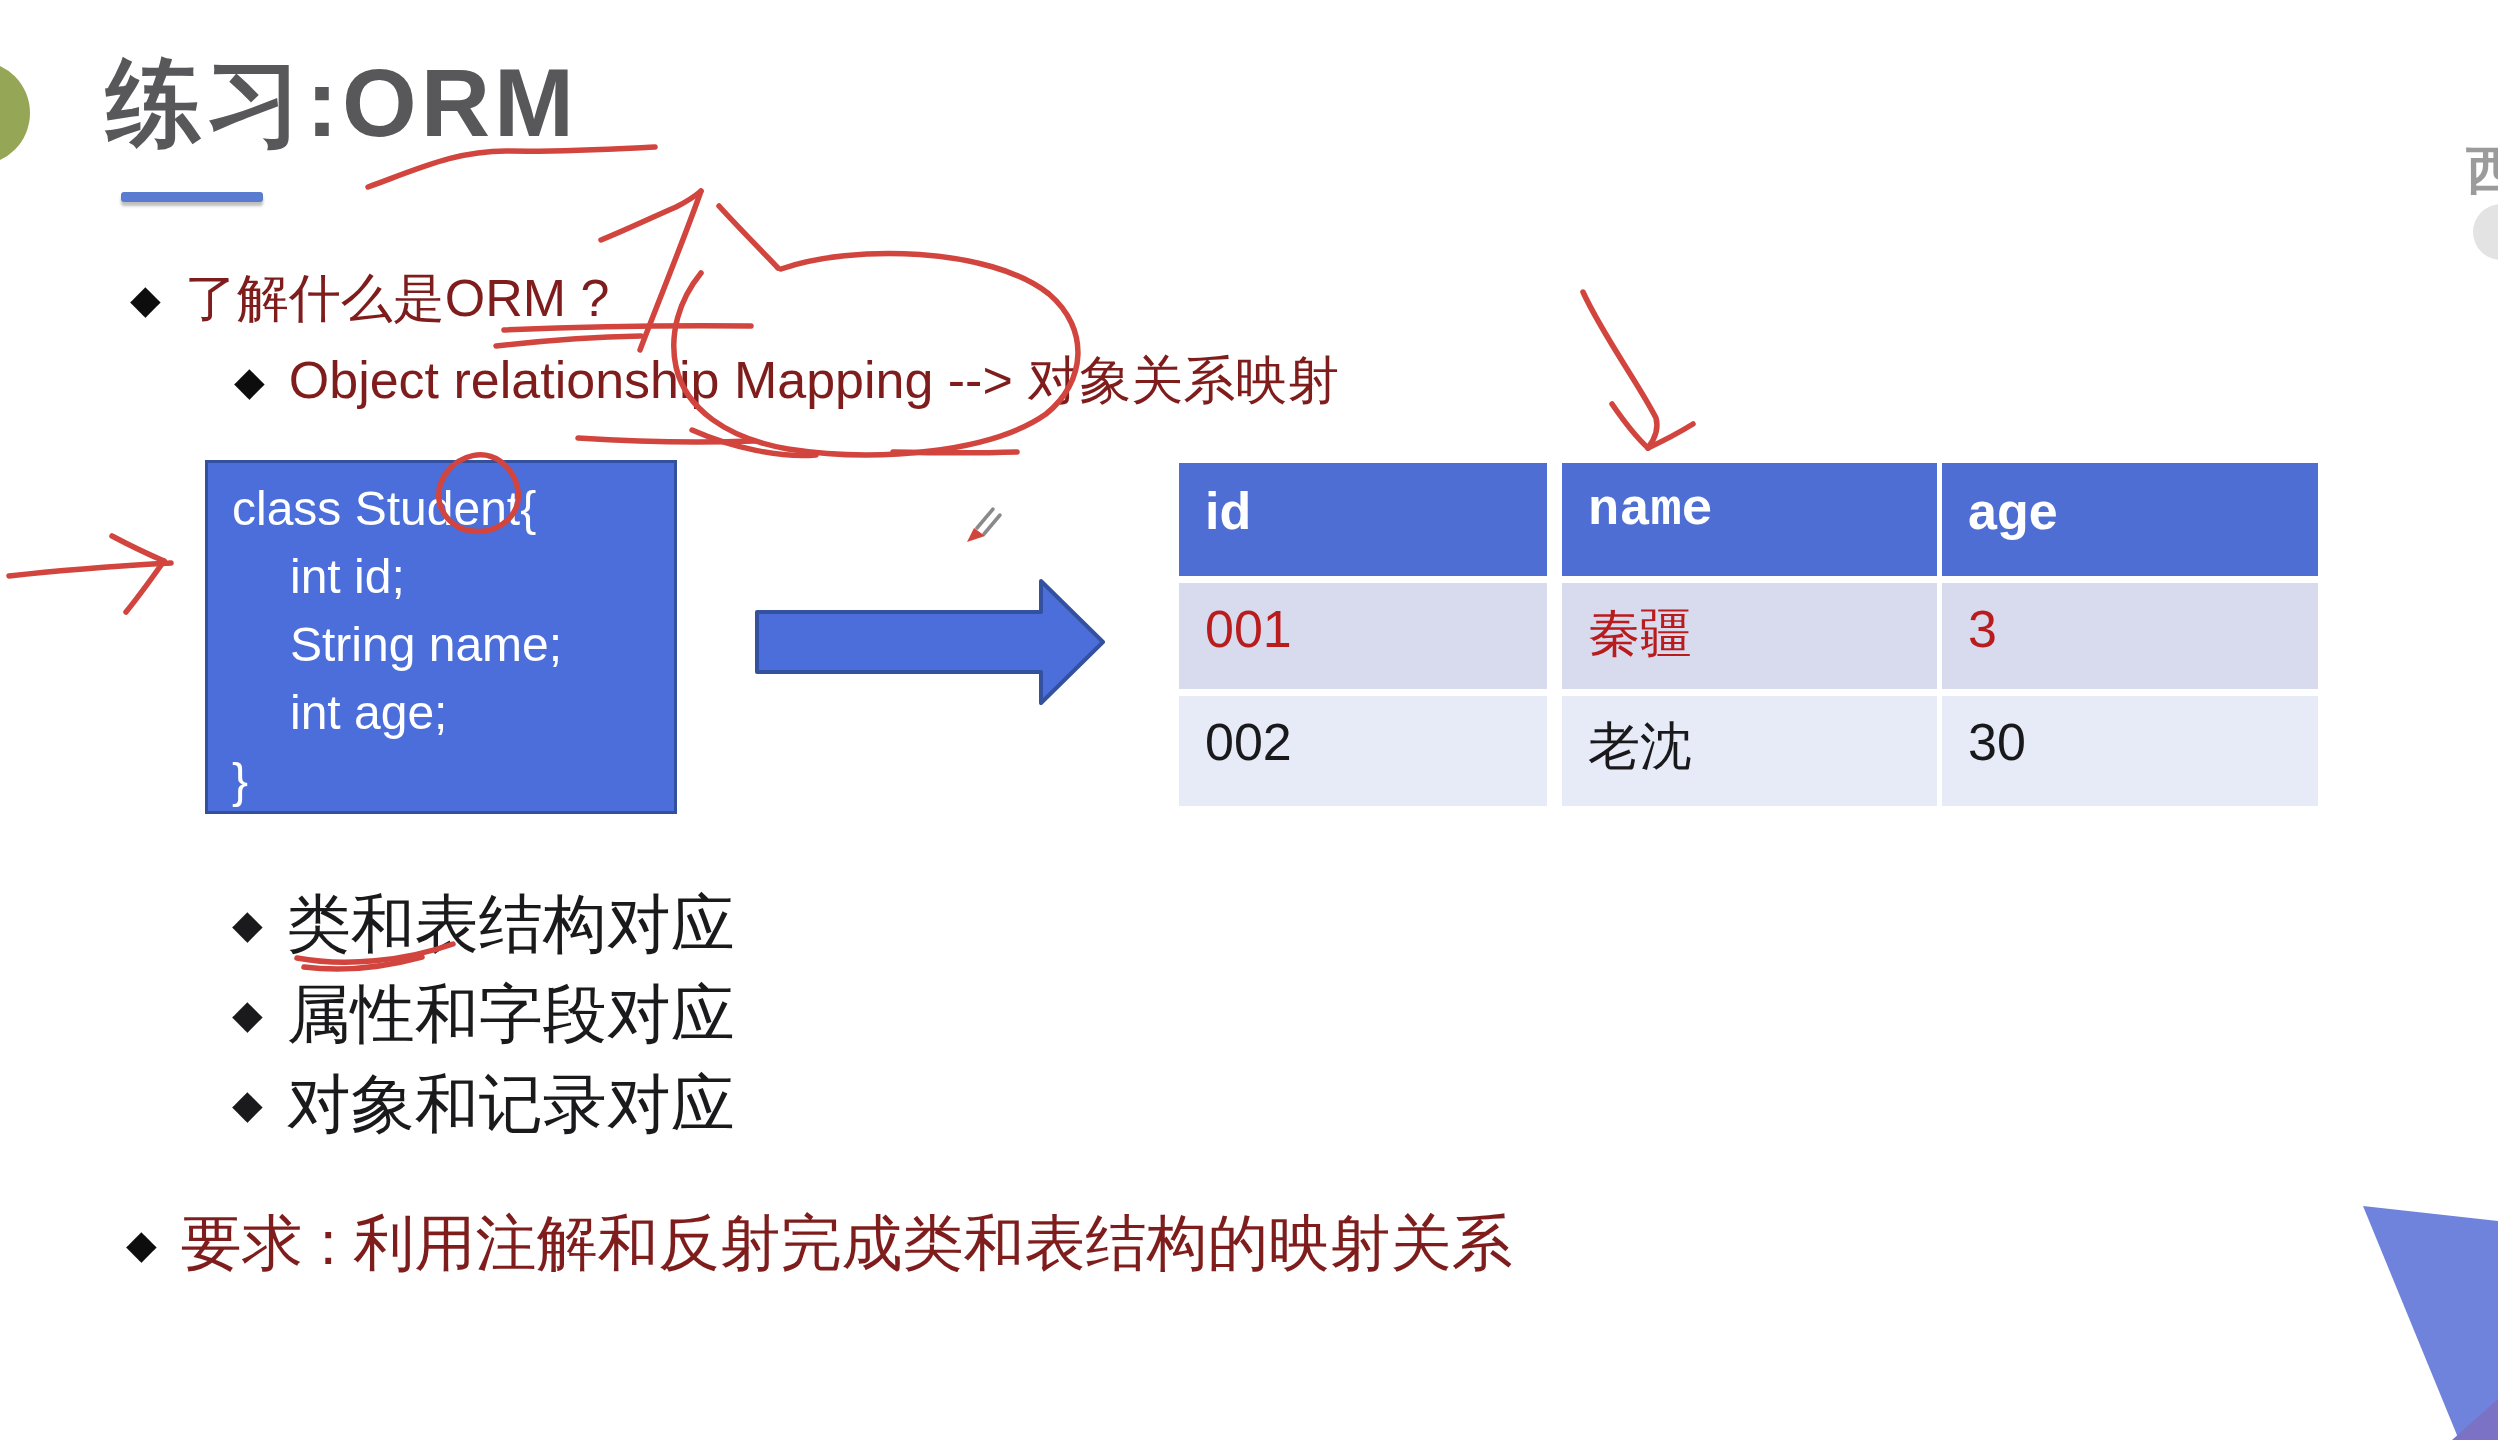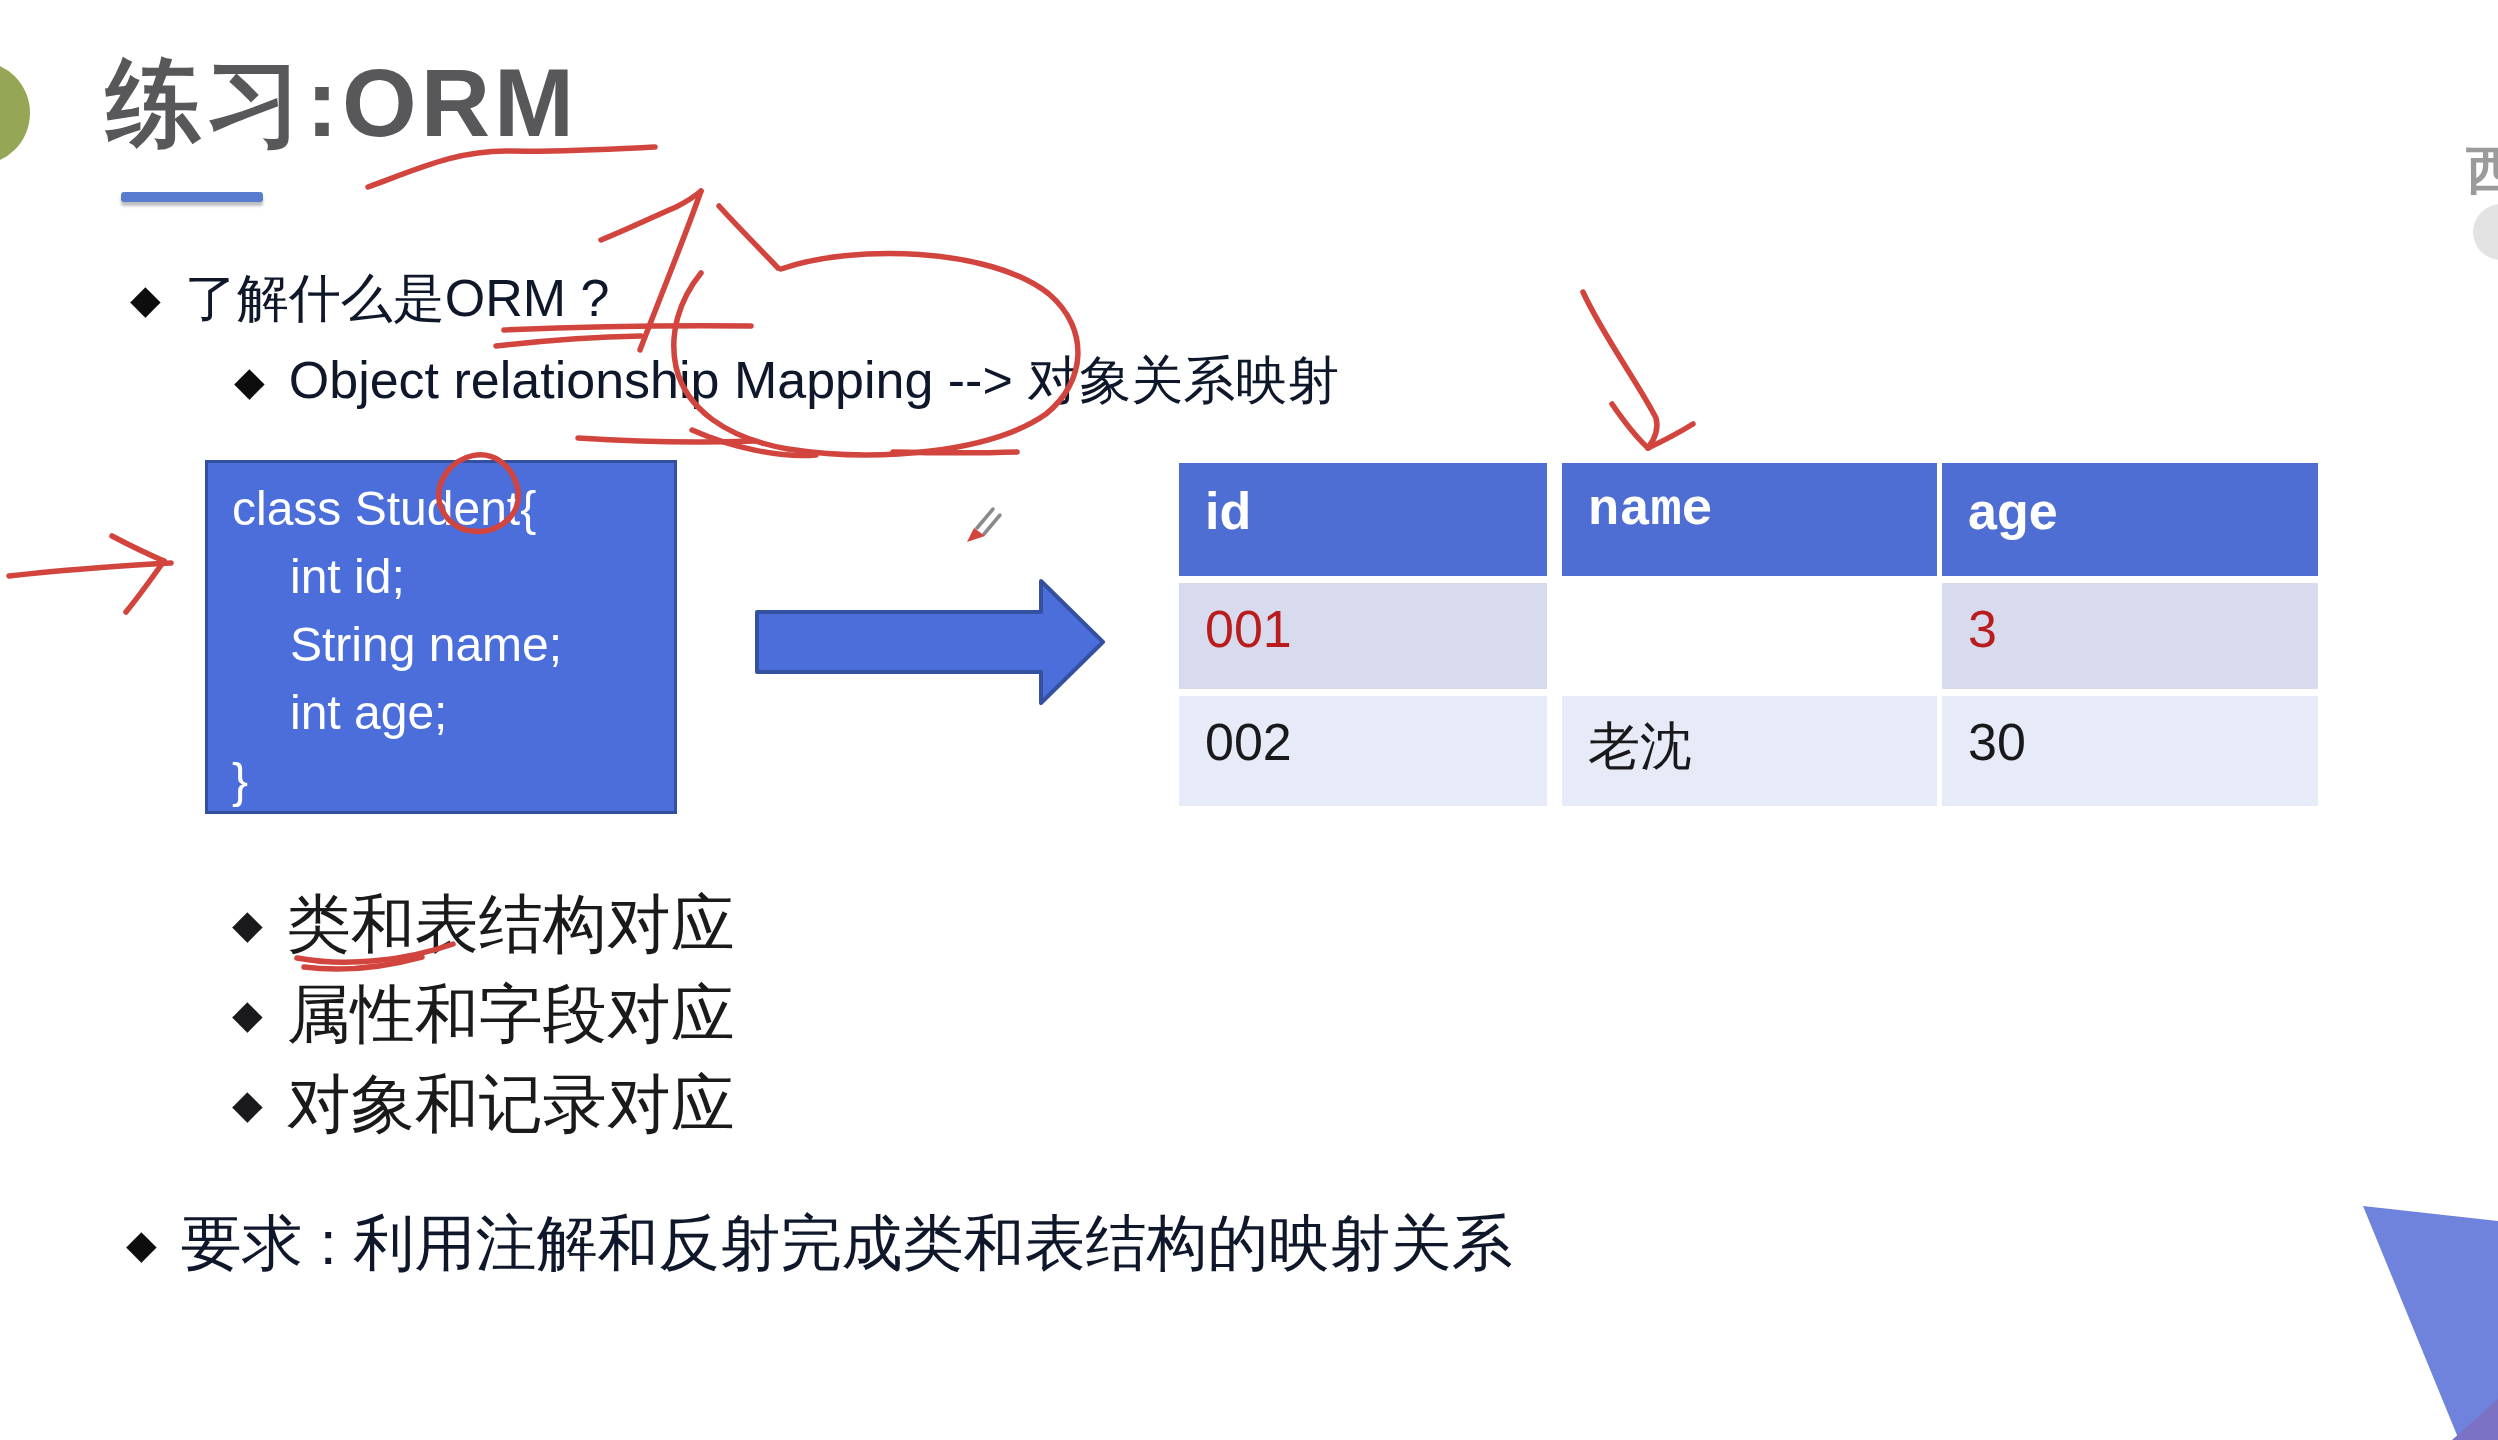--- a/index.html
+++ b/index.html
@@ -25,21 +25,21 @@
     position:absolute;left:106px;top:50px;font-size:96px;line-height:1.1;font-weight:800;
     color:var(--title-gray,#58585a);letter-spacing:4px;white-space:nowrap;
   }
   .title-underline{
     position:absolute;left:121px;top:192px;width:142px;height:10px;border-radius:3px;
     background:var(--underline-blue,#5a7cd0);box-shadow:0 4px 3px rgba(110,110,110,.45);
   }
   
   .bullet-row{position:absolute;display:flex;align-items:center;white-space:nowrap;}
   .bullet-row .diamond{font-size:40px;color:#0d0d0d;margin-right:24px;line-height:1;}
-  .bullet-row .btxt{font-size:52px;color:#0f172a;line-height:1.1;}
+  .bullet-row .btxt{font-size:52px;color:#7f1d1d;line-height:1.1;}
   #bullet-main{left:130px;top:270px;}
   #bullet-sub{left:234px;top:352px;}
   .mapping-list{position:absolute;left:232px;top:893px;}
   .mapping-list .bullet-line{display:flex;align-items:center;height:62px;margin-bottom:28px;white-space:nowrap;}
   .mapping-list .diamond{font-size:40px;margin-right:24px;line-height:1;}
   .mapping-list .btxt{font-size:64px;line-height:1.1;}
   #bullet-req{left:126px;top:1210px;}
   #bullet-req .btxt{font-size:61px;}
   
   .code-box{
@@ -96,20 +96,21 @@
     <div class="code-line indent">String name;</div>
     <div class="code-line indent">int age;</div>
     <div class="code-line">}</div>
   </div>
 
   <div class="orm-table">
     <div class="cell head c1 rh">id</div>
     <div class="cell head c2 rh">name</div>
     <div class="cell head c3 rh">age</div>
     <div class="cell r1 c1 ra">001</div>
+    <div class="cell r1 c2 ra">秦疆</div>
     <div class="cell r1 c3 ra">3</div>
     <div class="cell r2 c1 rb">002</div>
     <div class="cell r2 c2 rb">老沈</div>
     <div class="cell r2 c3 rb">30</div>
   </div>
 
   <div class="mapping-list">
     <div class="bullet-line">
       <span class="diamond">◆</span>
       <span class="btxt">类和表结构对应</span>

